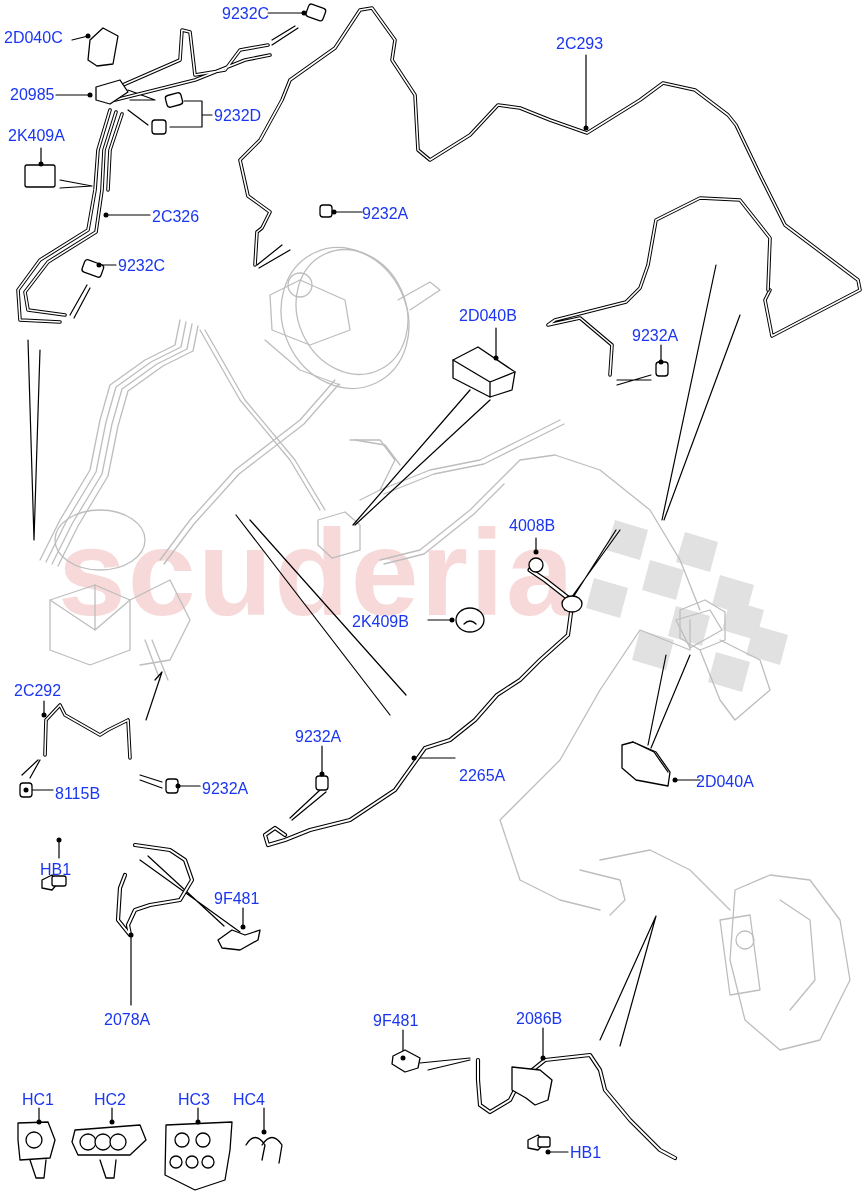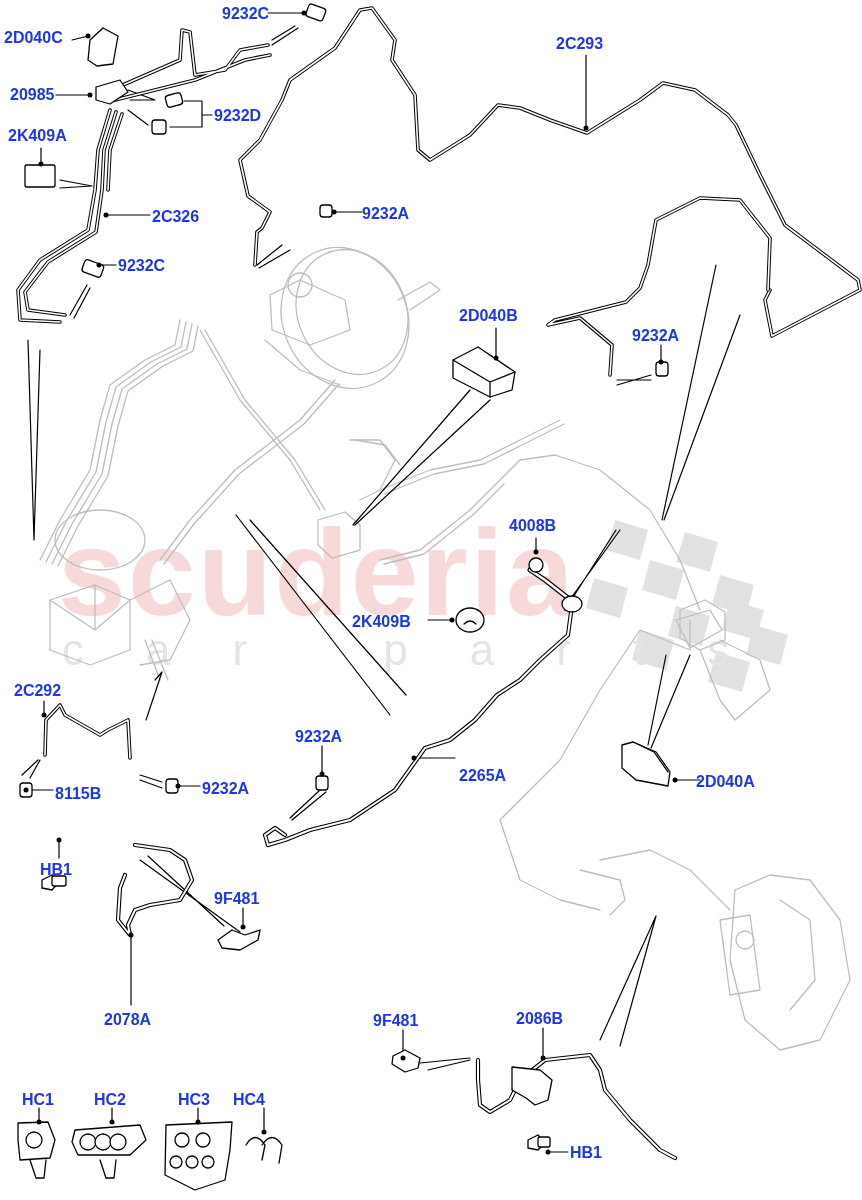--- a/index.html
+++ b/index.html
@@ -5,21 +5,21 @@
   html, body { margin: 0; padding: 0; background: #ffffff; }
   body { width: 862px; height: 1200px; position: relative; overflow: hidden;
          font-family: "Liberation Sans", sans-serif; }
   #stage { position: absolute; left: 0; top: 0; width: 862px; height: 1200px; }
   svg { position: absolute; left: 0; top: 0; }
   .wm-text { position: absolute; font-family: "Liberation Sans", sans-serif; pointer-events: none; }
   .wm-main { left: 58px; top: 512px; font-size: 122px; font-weight: bold;
              color: #f6d3d3; letter-spacing: 2px; line-height: 1; opacity: .85; }
   .wm-sub { left: 62px; top: 628px; font-size: 44px; color: #e4e4e4; letter-spacing: 62px; line-height: 1; }
   .callout { position: absolute; font-size: 16px; color: #1a36f0; line-height: 1;
-             white-space: nowrap; cursor: pointer; font-weight: bold; }
+             white-space: nowrap; cursor: pointer; }
 </style>
 </head>
 <body>
 
 <div id="stage">
 
   <svg width="862" height="1200">
     <g fill="#dcdcdc" opacity="0.85">
       <polygon points="615,520 648,530 640,560 606,550"></polygon>
       <polygon points="650,560 684,570 676,600 642,590"></polygon>
@@ -27,21 +27,20 @@
       <polygon points="720,575 754,585 746,615 712,605"></polygon>
       <polygon points="594,578 628,588 620,618 586,608"></polygon>
       <polygon points="640,630 674,640 666,670 632,660"></polygon>
       <polygon points="716,652 750,662 742,692 708,682"></polygon>
       <polygon points="754,625 788,635 780,665 746,655"></polygon>
       <polygon points="730,600 764,610 756,640 722,630"></polygon>
       <polygon points="676,606 710,616 702,646 668,636"></polygon>
     </g>
   </svg>
   <div class="wm-text wm-main">scuderia</div>
-  <div class="wm-text wm-sub">car parts</div>
 
   <svg width="862" height="1200" fill="none" stroke-linecap="round" stroke-linejoin="round">
 
     <g stroke="#bdbdbd" stroke-width="1.3">
 
       <ellipse cx="345" cy="318" rx="62" ry="72" transform="rotate(-25 345 318)"></ellipse>
       <ellipse cx="352" cy="312" rx="54" ry="64" transform="rotate(-25 352 312)"></ellipse>
       <path d="M398 300 L430 282 L440 290 L410 310"></path>
 
       <path d="M270 295 L300 280 L345 300 L350 330 L310 345 L272 330 Z"></path>

